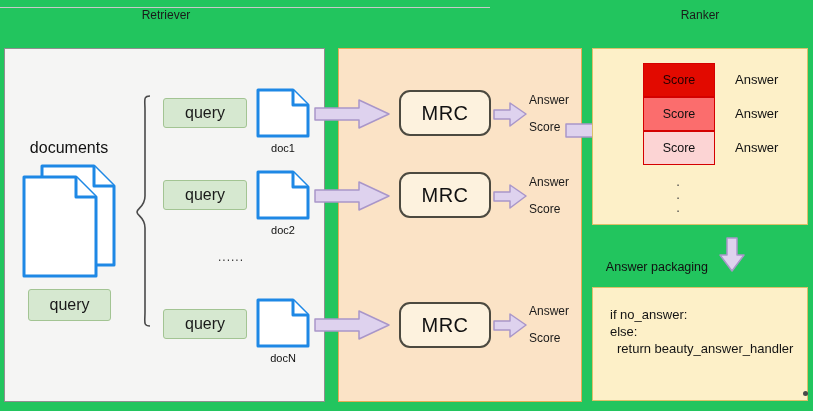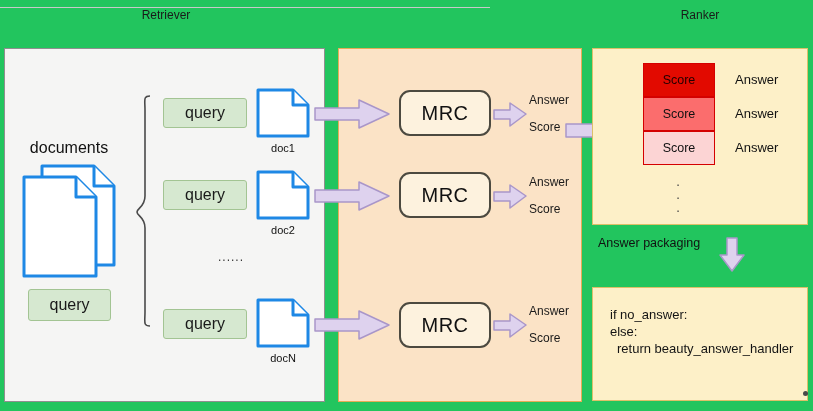--- a/index.html
+++ b/index.html
@@ -52,21 +52,21 @@
     display:flex;align-items:center;justify-content:center;font-size:12.5px;
   }
   .score-1{top:63px;background:#e20a00;color:#240000;}
   .score-2{top:97px;background:#fb6d6d;color:#111;}
   .score-3{top:131px;background:#fcd4d4;color:#111;}
   .ranker-answer{left:735px;width:50px;text-align:left;font-size:13px;}
   .ra-1{top:72px;}.ra-2{top:106px;}.ra-3{top:140px;}
   .vdots{left:674px;top:178px;width:8px;display:flex;flex-direction:column;gap:5px;align-items:center;
          font-size:13px;line-height:8px;color:#444;}
 
-  .pkg-label{left:598px;top:236px;width:110px;font-size:12.5px;}
+  .pkg-label{left:598px;top:260px;width:110px;font-size:12.5px;text-align:right;}
 
   
   .code-block{left:610px;top:306px;width:190px;font-size:13px;line-height:17px;color:#141414;}
   .code-line{white-space:pre;}
   .code-indent{padding-left:7px;}
 
   .cursor-dot{left:803px;top:391px;width:5px;height:5px;background:#4a4a4a;border-radius:50%;}
 
   svg{display:block;}
   .arrow-shape{fill:#ded2ee;stroke:#a996c9;stroke-width:1.5;stroke-linejoin:round;}

